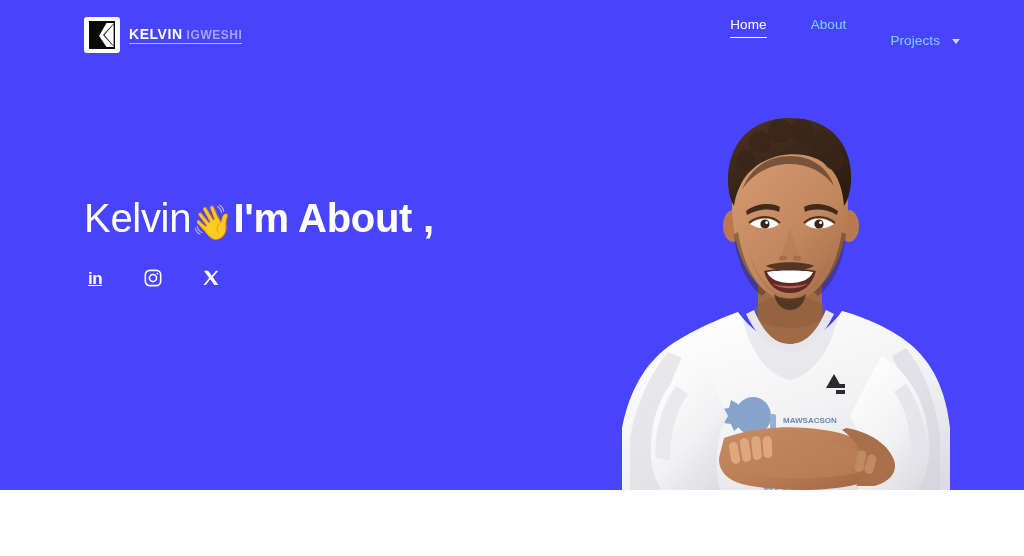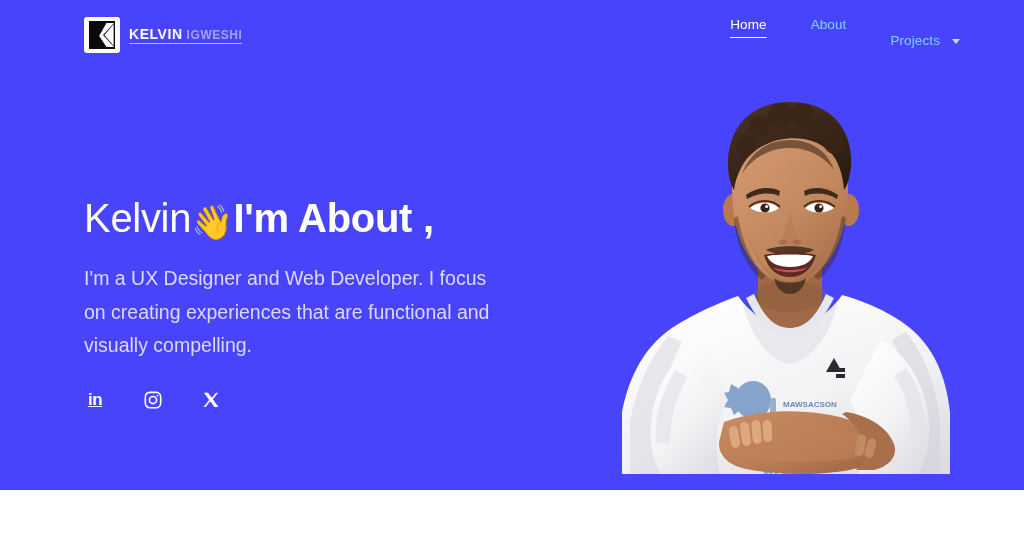--- a/index.html
+++ b/index.html
@@ -187,21 +187,21 @@
     font-weight: bold;
     color: #ffffff;
     line-height: 1;
     letter-spacing: -0.5px;
   }
 
   
   .portrait {
     position: absolute;
     right: 4px;
-    bottom: 16px;
+    bottom: 0;
     width: 400px;
     height: 392px;
     z-index: 3;
   }
 
   .portrait svg { display: block; }
 
   
   .below-fold {
     position: absolute;
@@ -400,21 +400,20 @@
         <path d="M222 134 C218 160 208 182 194 194 L198 198 C214 186 224 162 226 136 Z" fill="#3f2a1b" opacity="0.42"></path>
       </svg>
     </div>
 
     <div class="hero-copy">
 
       <div class="headline">
         <span class="hl-light">Kelvin</span><span class="wave">👋</span><span class="hl-bold">I'm About ,</span>
       </div>
 
-      <p class="subcopy">I'm a UX Designer and Web Developer. I focus on creating experiences that are functional and visually compelling.</p>
 
       <div class="socials">
 
         <a class="social" href="#">
           <span class="social-in">in</span>
         </a>
 
         <a class="social" href="#">
           <svg width="20" height="20" viewBox="0 0 24 24" fill="none" stroke="#ffffff" stroke-width="1.9" aria-hidden="true">
             <rect x="2.8" y="2.8" width="18.4" height="18.4" rx="5.2"></rect>

